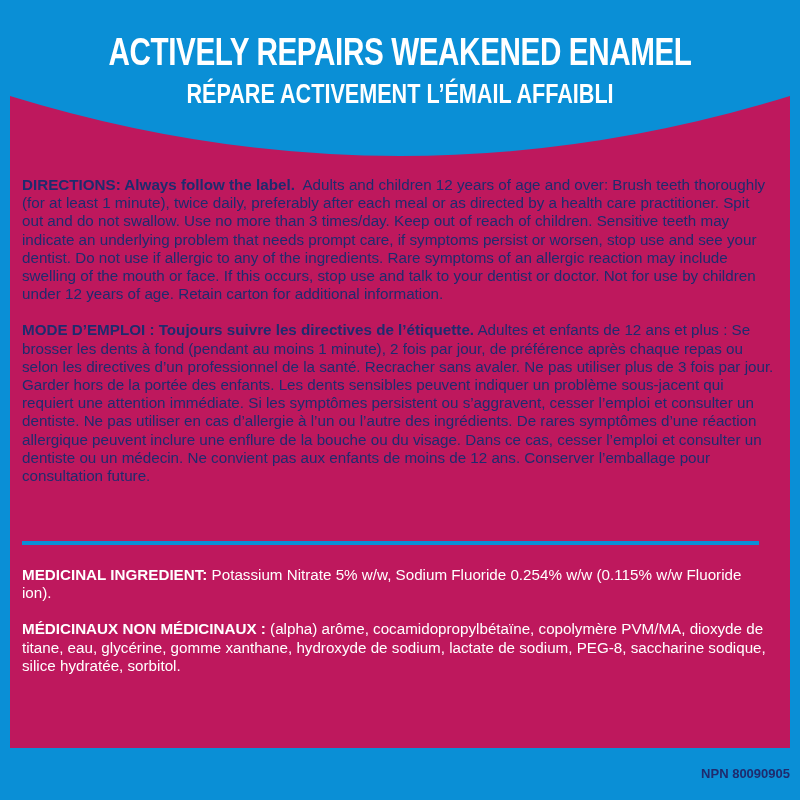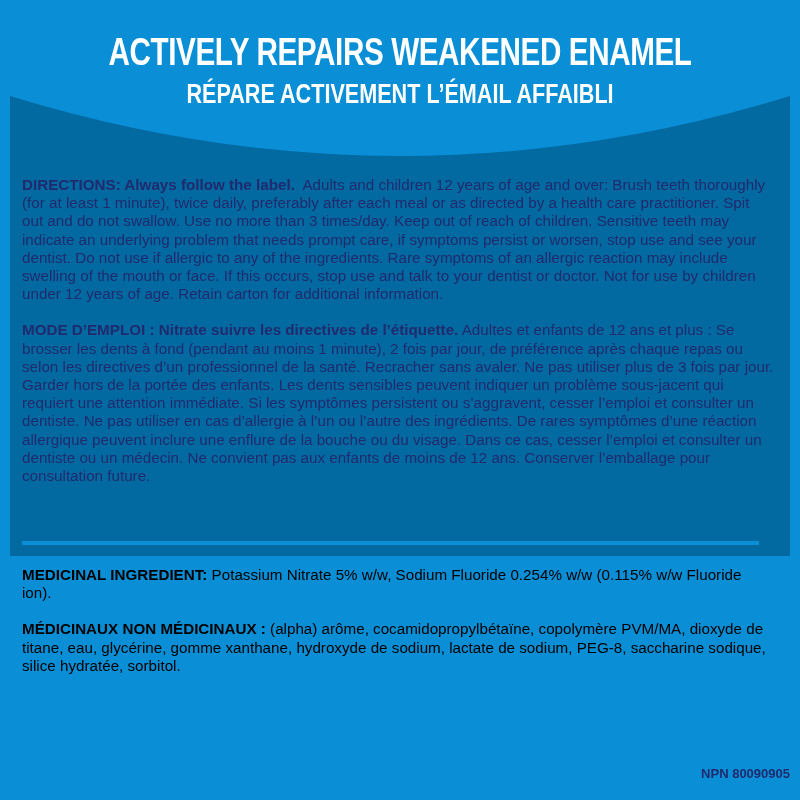--- a/index.html
+++ b/index.html
@@ -2,22 +2,22 @@
 <html><head>
   <meta charset="utf-8">
   <style>
     html, body { margin: 0; padding: 0; }
     body {
       width: 800px; height: 800px; overflow: hidden; position: relative;
       background: #0a8fd6;
       font-family: "Liberation Sans", sans-serif;
     }
     .panel {
-      position: absolute; left: 10px; top: 0; width: 780px; height: 556px;
-      background: #0369a1; overflow: hidden;
+      position: absolute; left: 10px; top: 0; width: 780px; height: 748px;
+      background: #be185d; overflow: hidden;
     }
     .header-bg { position: absolute; left: 0; top: 0; width: 780px; height: 160px; }
     .title-en {
       position: absolute; left: 0; top: 30px; width: 800px; margin-left: -10px;
       text-align: center; color: #ffffff; font-weight: bold;
       font-size: 38px; letter-spacing: -0.5px; transform: scaleX(0.78); transform-origin: center;
       line-height: 44px;
     }
     .title-fr {
       position: absolute; left: 0; top: 78px; width: 800px; margin-left: -10px;
@@ -31,21 +31,21 @@
     }
     .content p { margin: 0; }
     .bold { font-weight: bold; }
     .section-fr { margin-top: 18px !important; }
     .divider {
       position: absolute; left: 22px; top: 541px; width: 737px; height: 4px;
       background: #0a8fd6;
     }
     .ingredients {
       position: absolute; left: 22px; top: 566px; width: 752px;
-      color: #000000; font-size: 15.2px; line-height: 18.2px;
+      color: #ffffff; font-size: 15.2px; line-height: 18.2px;
     }
     .ingredients p { margin: 0; }
     .gap { height: 18px; }
     .npn {
       position: absolute; right: 10px; top: 766px;
       color: #1f2b6e; font-size: 13px; font-weight: bold;
     }
   </style>
 </head>
 <body>
@@ -58,21 +58,21 @@
   <div class="title-en">ACTIVELY REPAIRS WEAKENED ENAMEL</div>
   <div class="title-fr">RÉPARE ACTIVEMENT L’ÉMAIL AFFAIBLI</div>
 </div>
 
 <div class="content">
   <p>
     <span class="bold">DIRECTIONS: Always follow the label.</span>&nbsp;
     <span>Adults and children 12 years of age and over: Brush teeth thoroughly (for at least 1 minute), twice daily, preferably after each meal or as directed by a health care practitioner. Spit out and do not swallow. Use no more than 3 times/day. Keep out of reach of children. Sensitive teeth may indicate an underlying problem that needs prompt care, if symptoms persist or worsen, stop use and see your dentist. Do not use if allergic to any of the ingredients. Rare symptoms of an allergic reaction may include swelling of the mouth or face. If this occurs, stop use and talk to your dentist or doctor. Not for use by children under 12 years of age. Retain carton for additional information.</span>
   </p>
   <p class="section-fr">
-    <span class="bold">MODE D’EMPLOI : Nitrate suivre les directives de l’étiquette.</span>
+    <span class="bold">MODE D’EMPLOI : Toujours suivre les directives de l’étiquette.</span>
     <span>Adultes et enfants de 12 ans et plus : Se brosser les dents à fond (pendant au moins 1 minute), 2 fois par jour, de préférence après chaque repas ou selon les directives d’un professionnel de la santé. Recracher sans avaler. Ne pas utiliser plus de 3 fois par jour. Garder hors de la portée des enfants. Les dents sensibles peuvent indiquer un problème sous-jacent qui requiert une attention immédiate. Si les symptômes persistent ou s’aggravent, cesser l’emploi et consulter un dentiste. Ne pas utiliser en cas d’allergie à l’un ou l’autre des ingrédients. De rares symptômes d’une réaction allergique peuvent inclure une enflure de la bouche ou du visage. Dans ce cas, cesser l’emploi et consulter un dentiste ou un médecin. Ne convient pas aux enfants de moins de 12 ans. Conserver l’emballage pour consultation future.</span>
   </p>
 </div>
 
 <div class="divider"></div>
 
 <div class="ingredients">
   <p>
     <span class="bold">MEDICINAL INGREDIENT:</span>
     <span>Potassium Nitrate 5% w/w, Sodium Fluoride 0.254% w/w (0.115% w/w Fluoride ion).</span>

